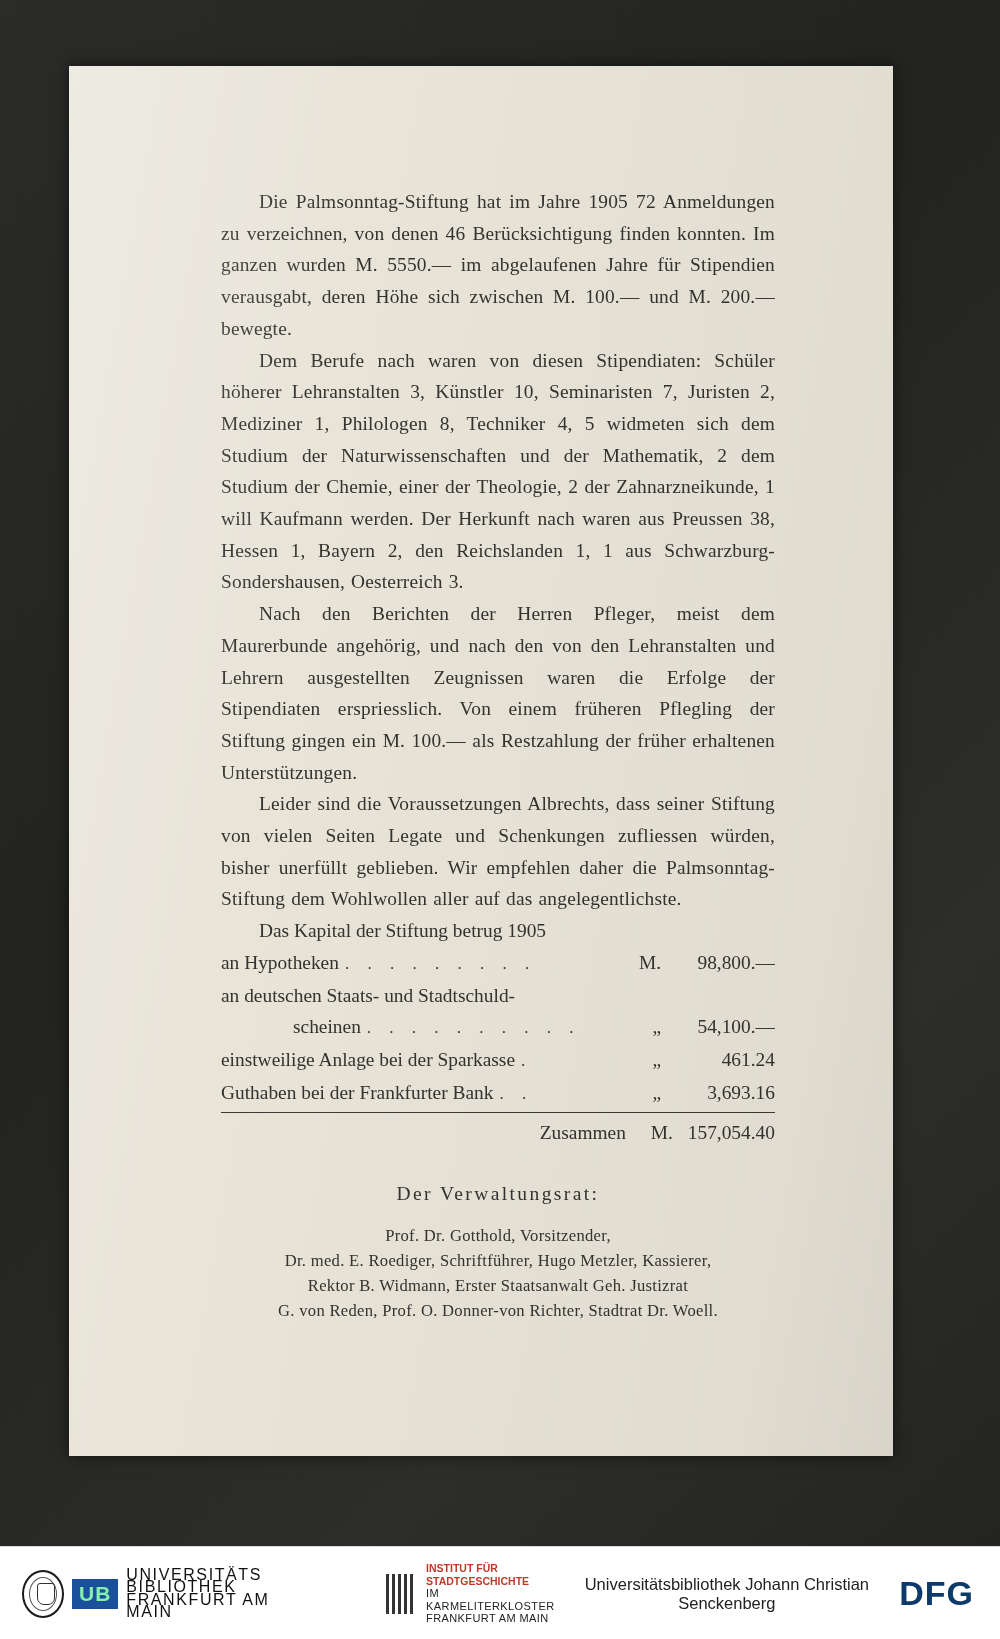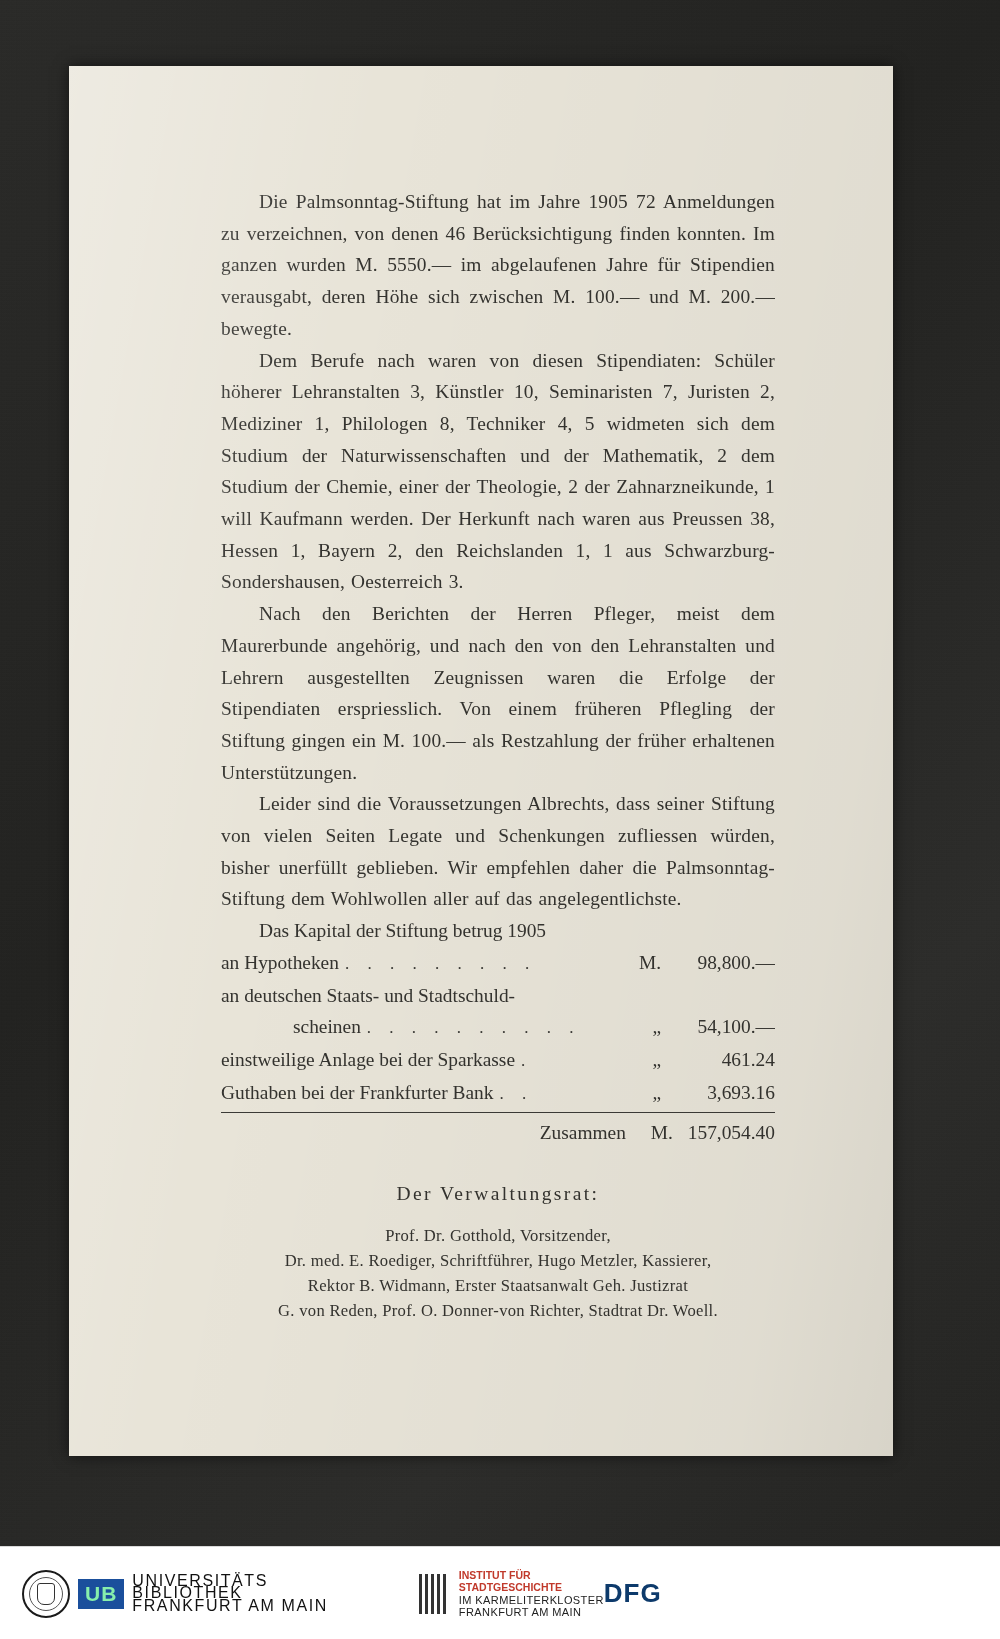--- a/index.html
+++ b/index.html
@@ -227,21 +227,21 @@
     flex: 1 1 auto;
     text-align: center;
     font-family: "Liberation Sans", sans-serif;
     font-size: 16.5px;
     color: #222;
   }
   #footer-dfg {
     margin-right: 26px;
     font-family: "Liberation Sans", sans-serif;
     font-weight: bold;
-    font-size: 26px;
+    font-size: 34px;
     letter-spacing: 1px;
     color: #0d3a6b;
   }
 </style>
 </head>
 <body>
 
 <div id="scan-background">
   <div id="scan-noise"></div>
 </div>
@@ -330,15 +330,16 @@
         <span style="height:40px"></span>
     </span>
     <span class="inst-text">
       <span class="l1">INSTITUT FÜR</span><br>
       <span class="l2">STADTGESCHICHTE</span><br>
       <span class="l3">IM KARMELITERKLOSTER</span><br>
       <span class="l4">FRANKFURT AM MAIN</span>
     </span>
   </div>
 
+  <div id="footer-center">Universitätsbibliothek Johann Christian Senckenberg</div>
 
   <div id="footer-dfg">DFG</div>
 </div>
 
 </body></html>

